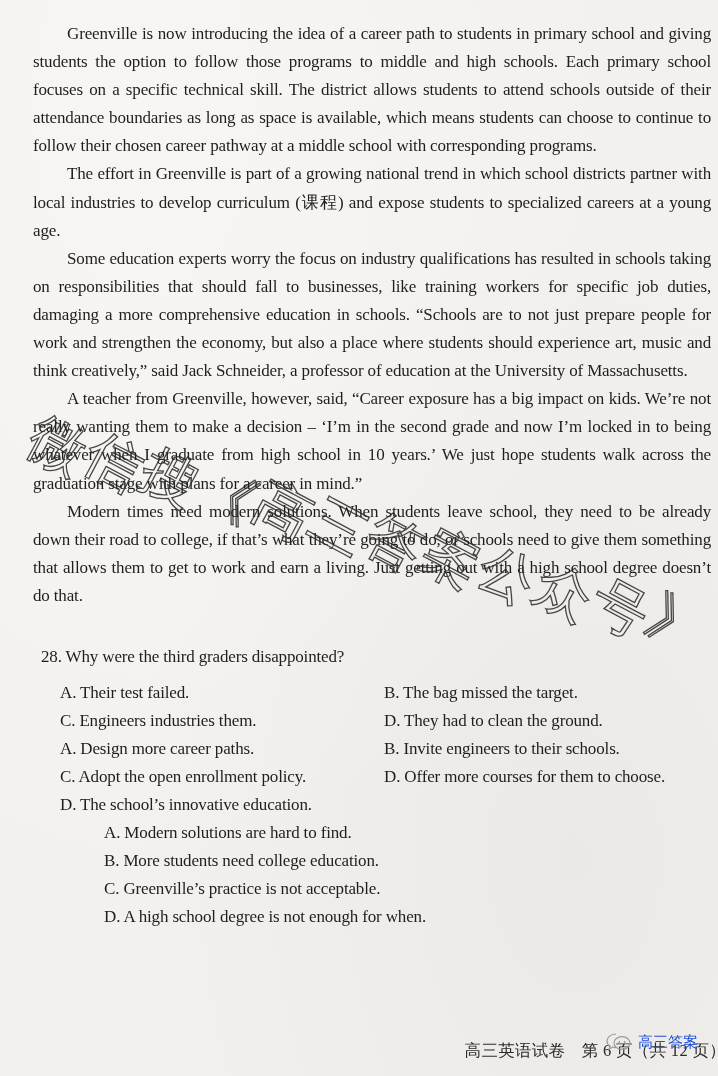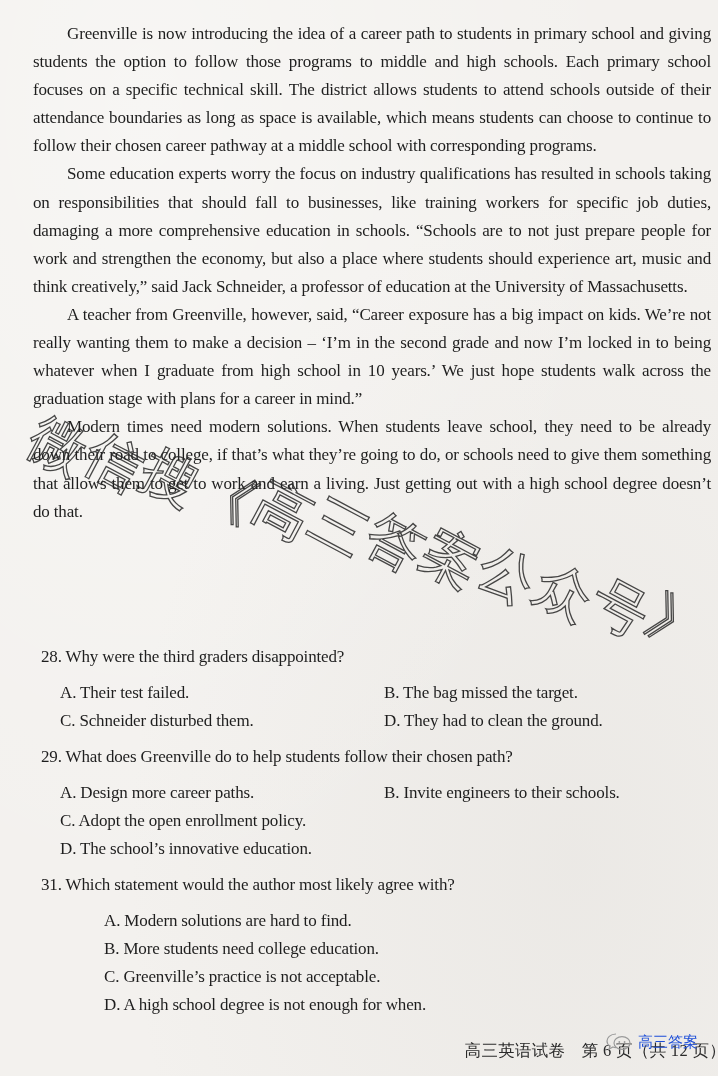--- a/index.html
+++ b/index.html
@@ -52,58 +52,58 @@
     transform-origin: center center;
   }
 </style>
 </head>
 <body>
 
 <div class="page">
 
   <div class="passage">
     <p>Greenville is now introducing the idea of a career path to students in primary school and giving students the option to follow those programs to middle and high schools. Each primary school focuses on a specific technical skill. The district allows students to attend schools outside of their attendance boundaries as long as space is available, which means students can choose to continue to follow their chosen career pathway at a middle school with corresponding programs.</p>
+    <p>The effort in Greenville is part of a growing national trend in which school districts partner with local industries to develop curriculum (课程) and expose students to specialized careers at a young age.</p>
     <p>Some education experts worry the focus on industry qualifications has resulted in schools taking on responsibilities that should fall to businesses, like training workers for specific job duties, damaging a more comprehensive education in schools. “Schools are to not just prepare people for work and strengthen the economy, but also a place where students should experience art, music and think creatively,” said Jack Schneider, a professor of education at the University of Massachusetts.</p>
     <p>A teacher from Greenville, however, said, “Career exposure has a big impact on kids. We’re not really wanting them to make a decision – ‘I’m in the second grade and now I’m locked in to being whatever when I graduate from high school in 10 years.’ We just hope students walk across the graduation stage with plans for a career in mind.”</p>
     <p>Modern times need modern solutions. When students leave school, they need to be already down their road to college, if that’s what they’re going to do, or schools need to give them something that allows them to get to work and earn a living. Just getting out with a high school degree doesn’t do that.</p>
   </div>
 
   <div class="questions">
 
     <div>
       <p class="q-stem">28. Why were the third graders disappointed?</p>
       <div class="opt-row">
         <span class="opt left">A. Their test failed.</span>
         <span class="opt">B. The bag missed the target.</span>
       </div>
       <div class="opt-row">
-        <span class="opt left">C. Schneider disturbed them.</span>
+        <span class="opt left">C. Engineers industries them.</span>
         <span class="opt">D. They had to clean the ground.</span>
       </div>
     </div>
 
     <div>
-      <p class="q-stem">29. What does Greenville do to help students follow their chosen path?</p>
       <div class="opt-row">
         <span class="opt left">A. Design more career paths.</span>
         <span class="opt">B. Invite engineers to their schools.</span>
       </div>
       <div class="opt-row">
         <span class="opt left">C. Adopt the open enrollment policy.</span>
+        <span class="opt">D. Offer more courses for them to choose.</span>
       </div>
     </div>
 
     <div>
       <div class="opt-row">
         <span class="opt">D. The school’s innovative education.</span>
       </div>
     </div>
 
     <div>
-      <p class="q-stem">31. Which statement would the author most likely agree with?</p>
       <div class="opt-col">
         <div class="opt">A. Modern solutions are hard to find.</div>
         <div class="opt">B. More students need college education.</div>
         <div class="opt">C. Greenville’s practice is not acceptable.</div>
         <div class="opt">D. A high school degree is not enough for when.</div>
       </div>
     </div>
   </div>
 
   <div class="footer">

